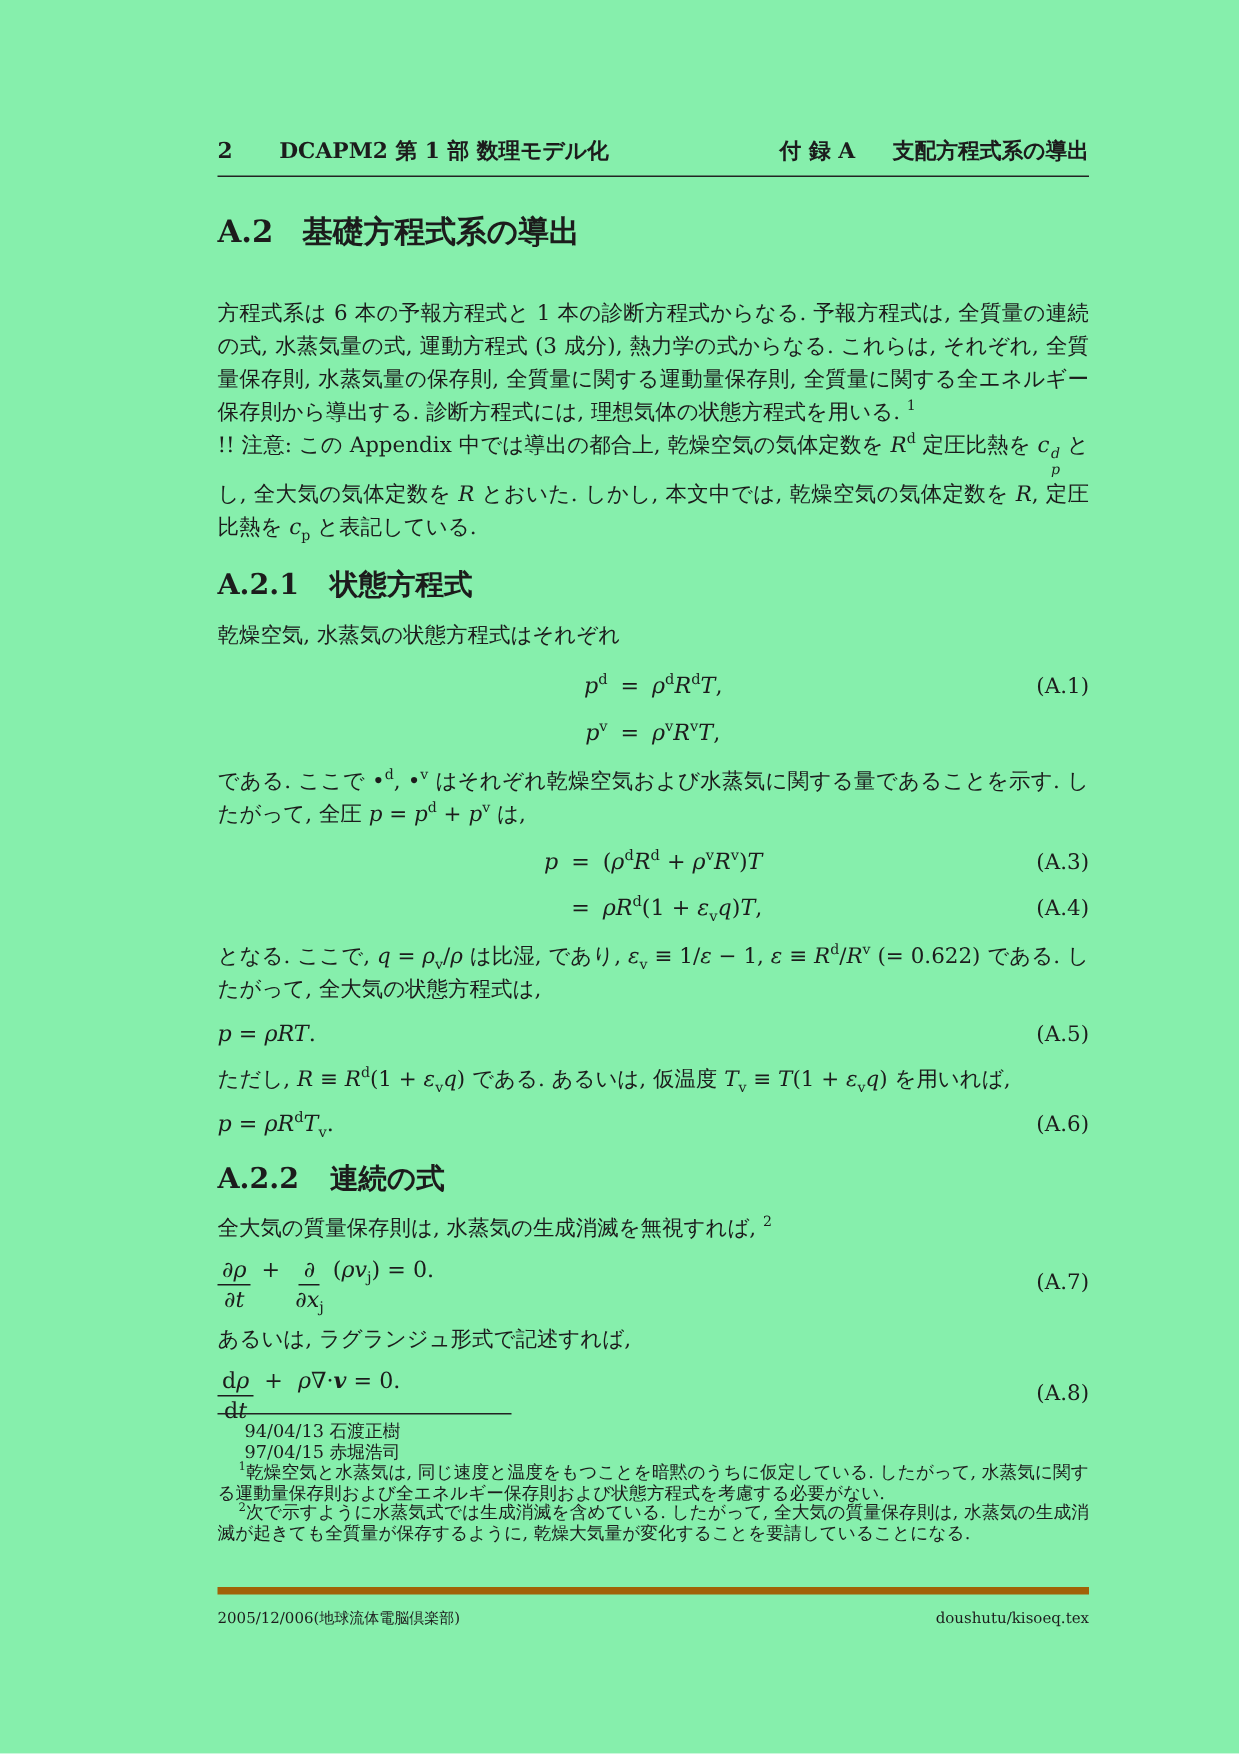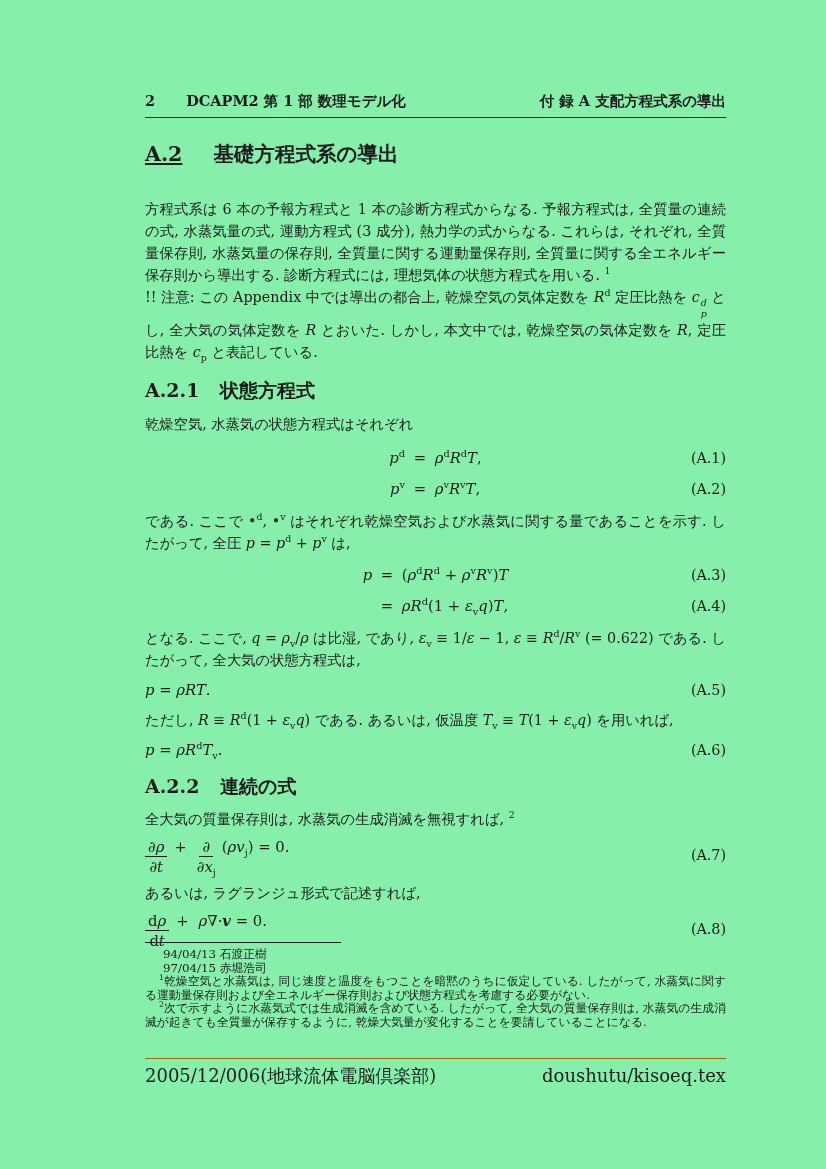--- a/index.html
+++ b/index.html
@@ -13,25 +13,25 @@
   }
   .content { margin-left:145px; margin-right:100px; }
 
   
   .hdr {
     display:flex; justify-content:space-between; align-items:baseline;
     margin-top:92px; padding-bottom:7px; border-bottom:1px solid #222;
     font-weight:bold; font-size:14.5px; line-height:18px;
   }
   .hdr .pagenum { margin-right:26px; }
-  .hdr .applabel { }
+  .hdr .applabel { margin-right:20px; }
 
   
   h1 { font-size:20.5px; line-height:24px; margin:24px 0 0; font-weight:bold; }
-  h1 .sec-num { margin-right:24px;text-decoration:underline; }
+  h1 .sec-num { margin-right:12px; }
   h2 { font-size:19px; line-height:22px; margin:16px 0 0; font-weight:bold; }
   h2 .sec-num { margin-right:14px; }
   .h-a22 { margin-top:14px; }
 
   
   p { font-size:14.3px; line-height:22px; margin:0; text-align:justify; }
   .mt16 { margin-top:32px; }
   .mt12 { margin-top:12px; }
   .mt11 { margin-top:11px; }
   .mt10 { margin-top:10px; }
@@ -74,23 +74,23 @@
     position:absolute; left:145px; right:100px; top:942px;
     font-size:11.8px; line-height:13.6px;
   }
   .fn-rule { width:196px; border-top:1.2px solid #222; margin-bottom:5px; }
   .fn-history { padding-left:18px; }
   .fn { margin:0; text-indent:14px; text-align:justify; font-size:11.8px; line-height:13.6px; }
 
   
   .pgfooter {
     position:absolute; left:145px; right:100px; top:1058px;
-    border-top:1px solid #a16207; padding-top:9px;
+    border-top:5px solid #a16207; padding-top:9px;
     display:flex; justify-content:space-between;
-    font-size:18px; line-height:16px;
+    font-size:10px; line-height:16px;
   }
 </style>
 </head>
 <body>
 
 <div class="page">
   <div class="content">
 
     <div class="hdr">
       <div>
@@ -125,21 +125,20 @@
       <div></div>
       <div class="lhs"><i>p</i><sup>d</sup></div>
       <div class="rel">=</div>
       <div class="rhs"><i>ρ</i><sup>d</sup><i>R</i><sup>d</sup><i>T</i>,</div>
       <div class="num">(A.1)</div>
 
       <div></div>
       <div class="lhs"><i>p</i><sup>v</sup></div>
       <div class="rel">=</div>
       <div class="rhs"><i>ρ</i><sup>v</sup><i>R</i><sup>v</sup><i>T</i>,</div>
-      <div class="num">(A.2)</div>
     </div>
 
     <p class="mt10">である. ここで •<sup>d</sup>, •<sup>v</sup> はそれぞれ乾燥空気および水蒸気に関する量であることを示す. したがって, 全圧 <i>p</i> = <i>p</i><sup>d</sup> + <i>p</i><sup>v</sup> は,</p>
 
     <div class="eqnarray mt10">
       <div></div>
       <div class="lhs"><i>p</i></div>
       <div class="rel">=</div>
       <div class="rhs">(<i>ρ</i><sup>d</sup><i>R</i><sup>d</sup> + <i>ρ</i><sup>v</sup><i>R</i><sup>v</sup>)<i>T</i></div>
       <div class="num">(A.3)</div>

